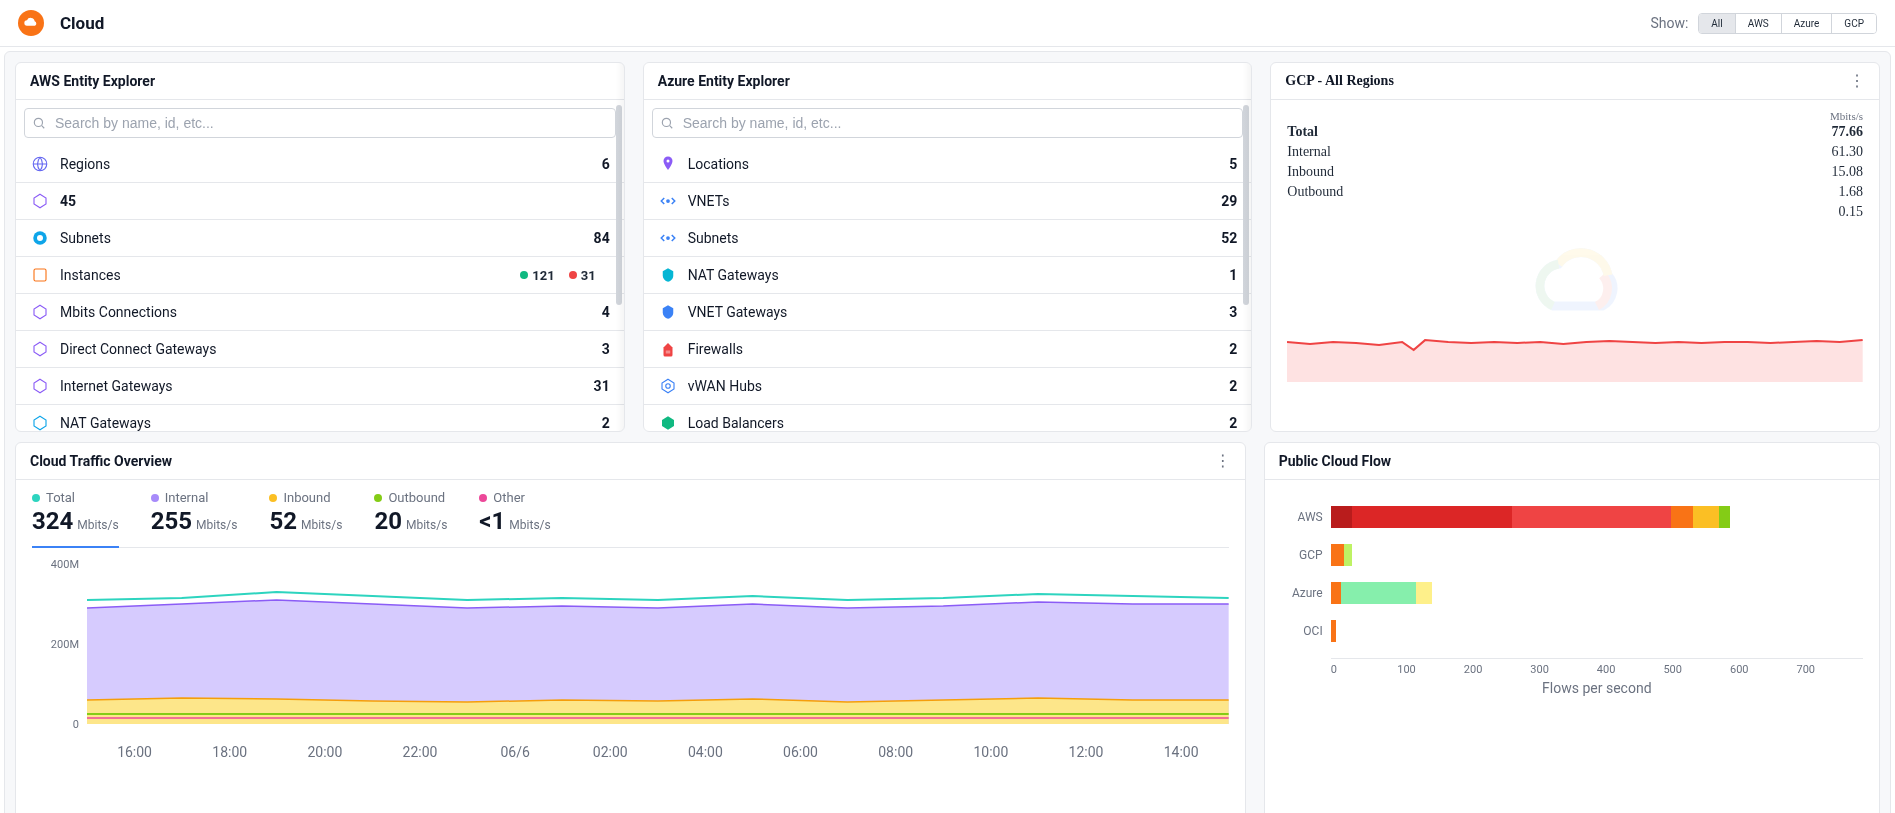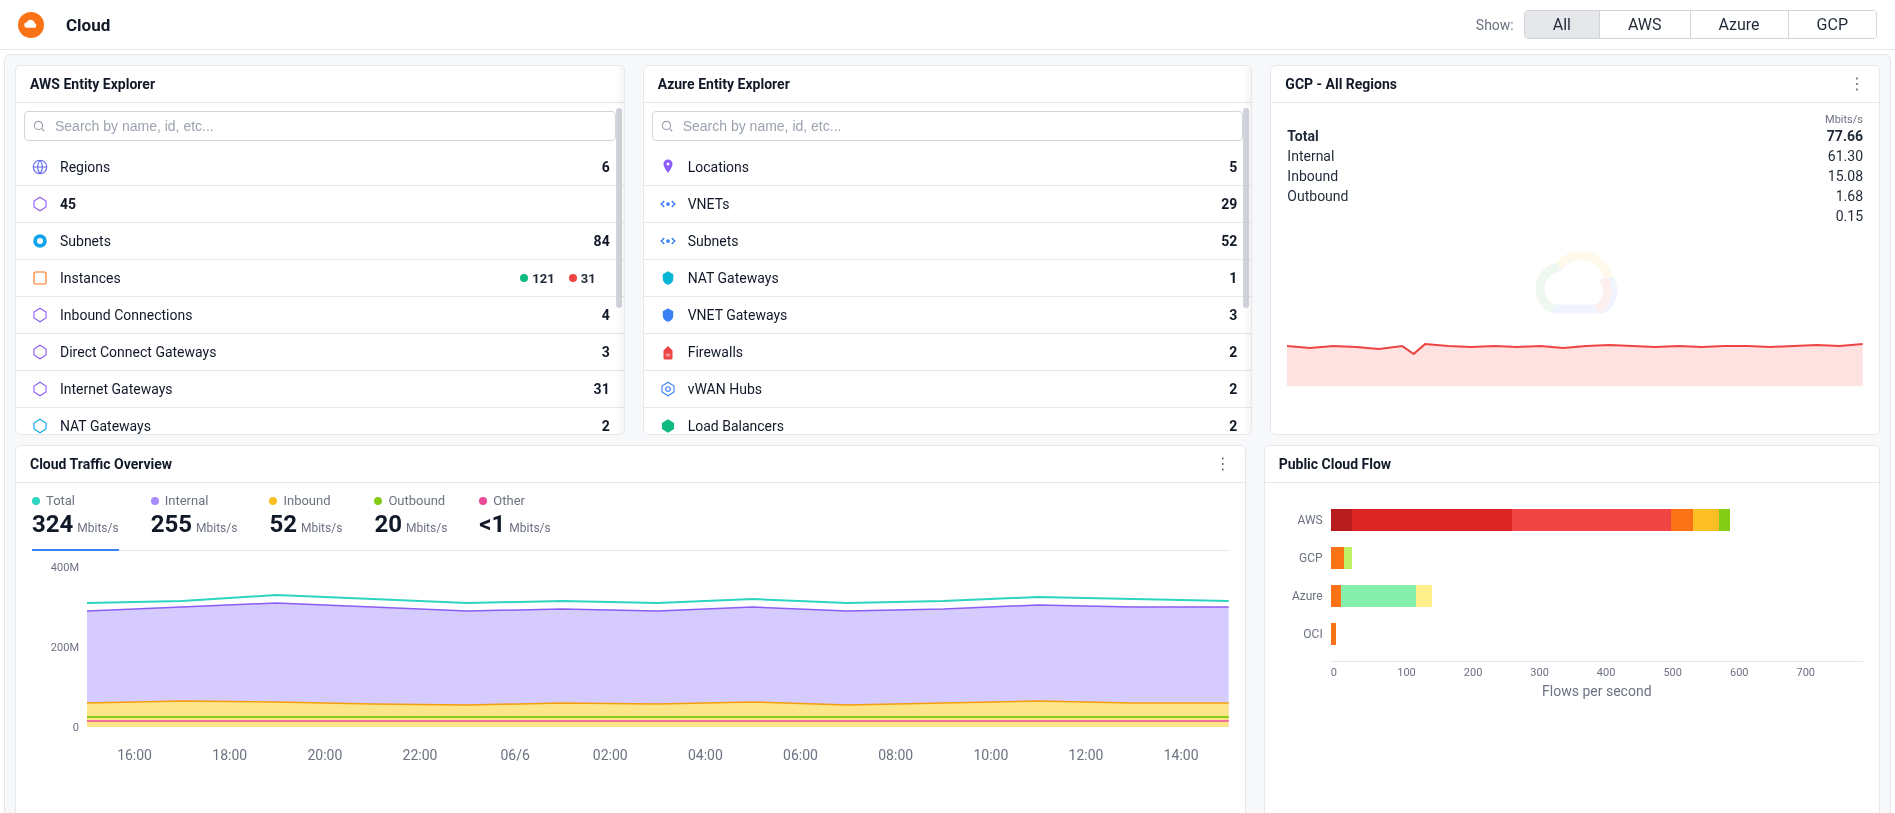--- a/index.html
+++ b/index.html
@@ -14,27 +14,27 @@
     --purple:#a78bfa;
     --amber:#fbbf24;
     --green:#84cc16;
     --pink:#ec4899;
     --red:#ef4444;
   }
   *{box-sizing:border-box;}
   body{margin:0;font-family:-apple-system,BlinkMacSystemFont,"Segoe UI",Roboto,sans-serif;font-size:14px;color:var(--text);background:#fff;}
   
   .topbar{display:flex;align-items:center;justify-content:space-between;padding:10px 18px;border-bottom:1px solid var(--border);}
-  .topbar-left{display:flex;align-items:center;gap:22px;}
+  .topbar-left{display:flex;align-items:center;gap:16px;}
   .logo-circle{width:26px;height:26px;border-radius:50%;background:var(--orange);display:flex;align-items:center;justify-content:center;}
   .title{font-size:17px;font-weight:700;color:#111827;}
   .topbar-right{display:flex;align-items:center;gap:10px;}
   .show-label{color:var(--muted);font-size:14px;}
   .tab-group{display:flex;border:1px solid var(--border2);border-radius:4px;overflow:hidden;}
-  .tab{padding:4px 28px;font-size:16px;background:#fff;cursor:pointer;border-right:1px solid var(--border2);}
+  .tab{padding:4px 12px;font-size:10px;background:#fff;cursor:pointer;border-right:1px solid var(--border2);}
   .tab:last-child{border-right:none;}
   .tab.active{background:#e5e7eb;}
   
   .page{padding:10px 10px; background:var(--bg); border:1px solid var(--border); border-radius:6px; margin:4px;}
   .row{display:flex;gap:18px;}
   .panel{background:var(--panel);border:1px solid var(--border);border-radius:6px;display:flex;flex-direction:column;overflow:hidden;}
   .panel-header{display:flex;align-items:center;justify-content:space-between;padding:10px 14px;border-bottom:1px solid var(--border);}
   .panel-title{font-weight:700;font-size:14px;color:#111827;}
   .dots{color:var(--muted);cursor:pointer;font-size:16px;line-height:1;}
   
@@ -177,21 +177,21 @@
               <span class="status-num">31</span>
               <span style="width: 6px;"></span>
             </span>
           </div>
           <div class="list-row">
             <span class="row-icon">
               <svg width="18" height="18" viewBox="0 0 24 24" fill="none" stroke="#8b5cf6" stroke-width="1.5">
                 <path d="M12 3l8 5v8l-8 5-8-5V8z"></path>
               </svg>
             </span>
-            <span class="row-label">Inbound Connections</span>
+            <span class="row-label">Mbits Connections</span>
             <span class="row-count">4</span>
           </div>
           <div class="list-row">
             <span class="row-icon">
               <svg width="18" height="18" viewBox="0 0 24 24" fill="none" stroke="#8b5cf6" stroke-width="1.5">
                 <path d="M12 3l8 5v8l-8 5-8-5V8z"></path>
               </svg>
             </span>
             <span class="row-label">Direct Connect Gateways</span>
             <span class="row-count">3</span>
@@ -306,21 +306,21 @@
                 <path d="M12 3l8 5v8l-8 5-8-5V8z"></path>
               </svg>
             </span>
             <span class="row-label">Load Balancers</span>
             <span class="row-count">2</span>
           </div>
         </div>
     <div class="scrollbar"></div>
   </div>
 
-  <div class="panel" style="flex:1;">
+  <div class="panel" style="flex:1;font-family:Liberation Serif, serif;">
     <div class="panel-header">
       <div class="panel-title">GCP - All Regions</div>
       <div class="dots">⋮</div>
     </div>
     <div class="gcp-body">
       <div class="gcp-unit">Mbits/s</div>
       <div id="gcp-rows">
             <div class="gcp-row total">
               <span class="k">Total</span>
               <span class="v">77.66</span>

